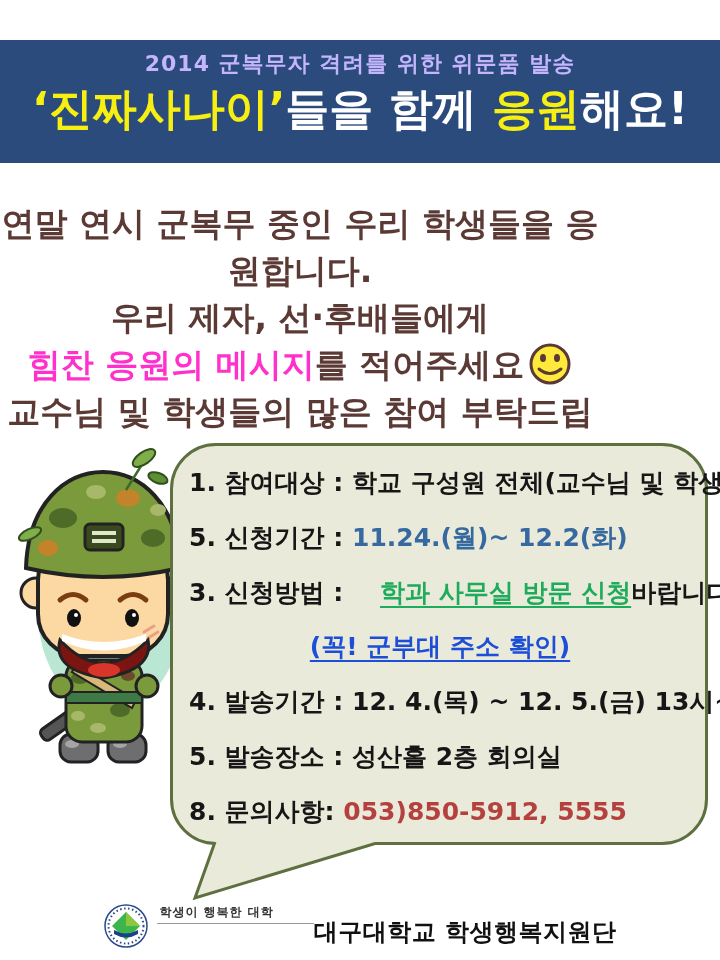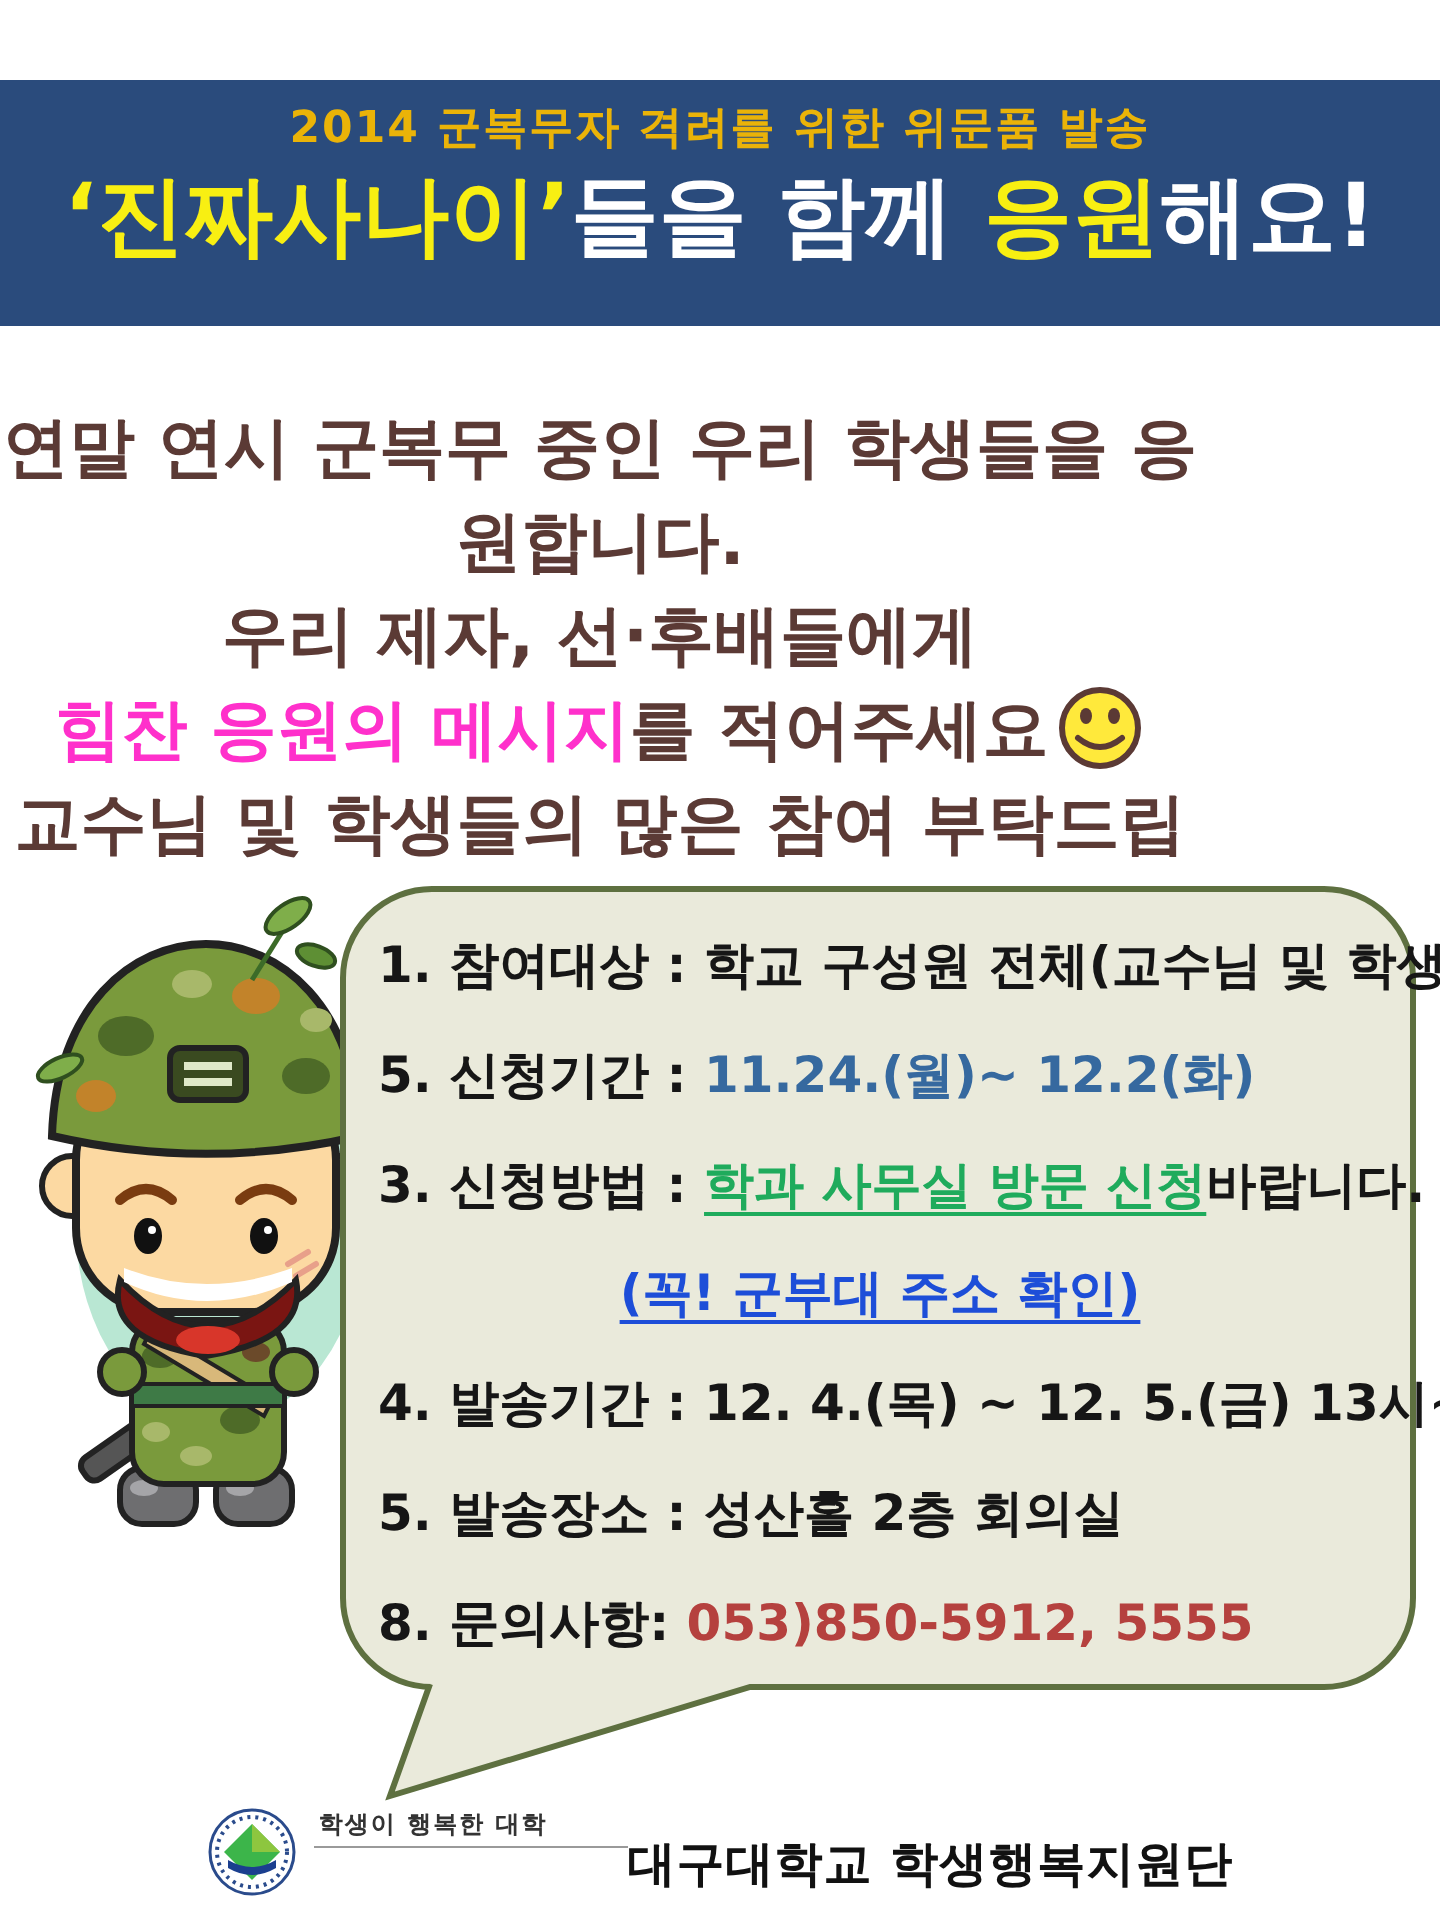--- a/index.html
+++ b/index.html
@@ -6,21 +6,21 @@
   .page{
     position:relative;width:720px;height:960px;background:#ffffff;
     overflow:hidden;font-family:"DejaVu Sans","Liberation Sans",sans-serif;
   }
   
   .header{
     position:absolute;left:0;top:40px;width:720px;height:123px;
     background:#2a4b7c;color:#fff;text-align:center;
   }
   .header-sub{
-    margin-top:9px;font-size:22px;font-weight:bold;letter-spacing:1px;color:#eab308;
+    margin-top:9px;font-size:22px;font-weight:bold;letter-spacing:1px;color:#c4b5fd;
   }
   .header-title{
     margin-top:6px;font-size:44px;font-weight:bold;line-height:1.1;white-space:nowrap;
   }
   .t-yellow{color:#f8ef12;}
   .t-white{color:#ffffff;text-align:right;}
   
   .message{
     position:absolute;left:0;top:200px;width:600px;text-align:center;
     font-weight:bold;font-size:33px;line-height:47px;color:#5b3a35;
@@ -30,21 +30,21 @@
   
   .bubble{
     position:absolute;left:170px;top:443px;width:538px;height:402px;
     background:#eaeadb;border:3px solid #5e7040;border-radius:46px;
     box-sizing:border-box;padding:20px 14px 14px 16px;
     display:flex;flex-direction:column;justify-content:space-between;
   }
   .b-row{font-size:25px;font-weight:bold;color:#161616;white-space:nowrap;}
   .b-note{text-align:center;font-size:25px;font-weight:bold;}
   .v-blue{color:#36699f;text-align:right;}
-  .v-green{color:#1fab5c;text-decoration:underline;text-underline-offset:5px;}
+  .v-green{color:#1fab5c;text-decoration:underline;text-underline-offset:5px;margin-left:28px;}
   .v-red{color:#1d4ed8;text-decoration:underline;text-underline-offset:5px;}
   .v-brick{color:#b5413e;margin-top:29px;}
   .bubble-tail{position:absolute;left:170px;top:842px;width:230px;height:60px;}
   
   .soldier{position:absolute;left:8px;top:448px;width:190px;height:330px;}
   
   .footer{
     position:absolute;left:0;top:903px;width:720px;
     display:flex;justify-content:center;align-items:center;gap:8px;
   }

